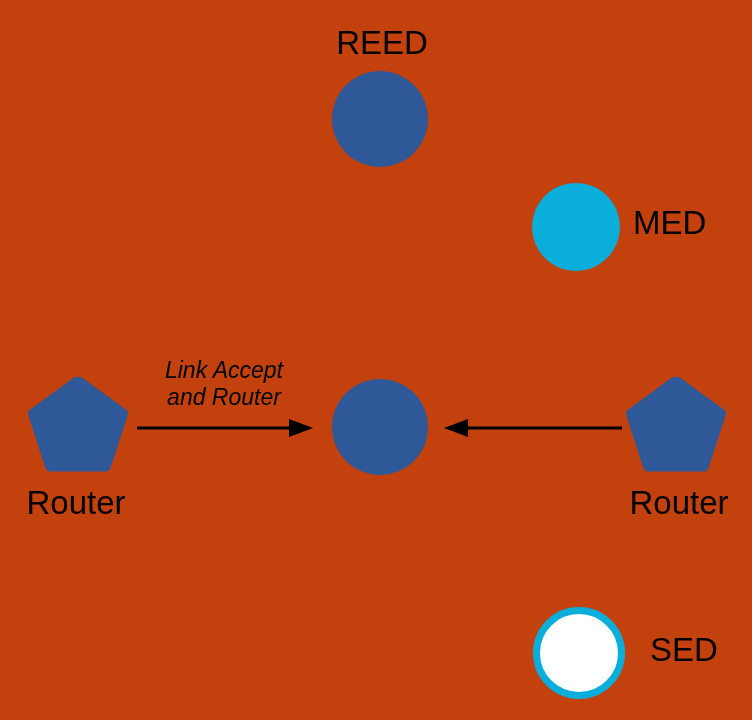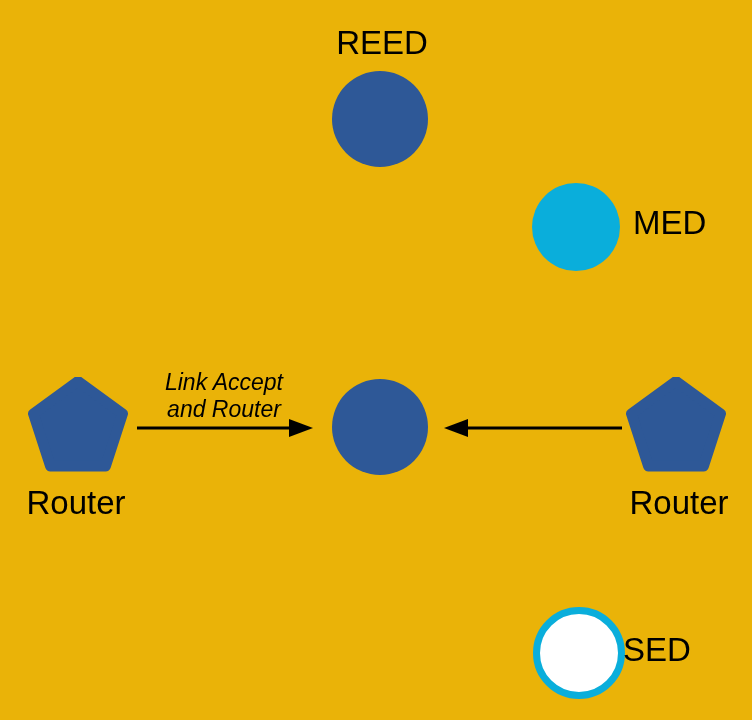--- a/index.html
+++ b/index.html
@@ -1,21 +1,21 @@
 <!DOCTYPE html>
 <html><head>
 <meta charset="utf-8">
 <style>
   * { margin: 0; padding: 0; box-sizing: border-box; }
   html, body { background: #ffffff; }
   .canvas {
     position: relative;
     width: 752px;
     height: 720px;
-    background: #eab308;
+    background: #c2410c;
     font-family: "Liberation Sans", sans-serif;
     color: #000000;
     overflow: hidden;
   }
   .node-label {
     position: absolute;
     font-size: 33px;
     line-height: 38px;
     color: #000000;
     white-space: nowrap;
@@ -30,39 +30,38 @@
   .circle-reed   { left: 332px; top:  71px; width: 96px; height: 96px; }
   .circle-center { left: 332px; top: 379px; width: 96px; height: 96px; }
   .circle-med    { left: 532px; top: 183px; width: 88px; height: 88px; }
   .circle-sed {
     left: 533px; top: 607px; width: 92px; height: 92px;
     background: #ffffff;
     border: 7px solid #0AAEDB;
   }
   .label-reed { left: 302px; top:  24px; width: 160px; }
   .label-med  { left: 633px; top: 204px; text-align: right; }
-  .label-sed  { left: 623px; top: 631px; }
+  .label-sed  { left: 650px; top: 631px; }
   .label-router-left  { left:   6px; top: 484px; width: 140px; }
   .label-router-right { left: 609px; top: 484px; width: 140px; }
   .pentagon {
     position: absolute;
     width: 104px; height: 96px;
   }
   .pentagon-left  { left:  26px; top: 377px; }
   .pentagon-right { left: 624px; top: 377px; }
   .pentagon svg { display: block; width: 100%; height: 100%; }
   .edge-label {
     position: absolute;
     left: 124px; top: 357px; width: 200px;
     font-size: 23px;
     line-height: 27px;
     font-style: italic;
     text-align: center;
     color: #000000;
-    margin-top: 12px;
   }
   .arrow-layer {
     position: absolute;
     left: 0; top: 0;
     width: 752px; height: 720px;
     pointer-events: none;
   }
 </style>
 </head>
 <body>

